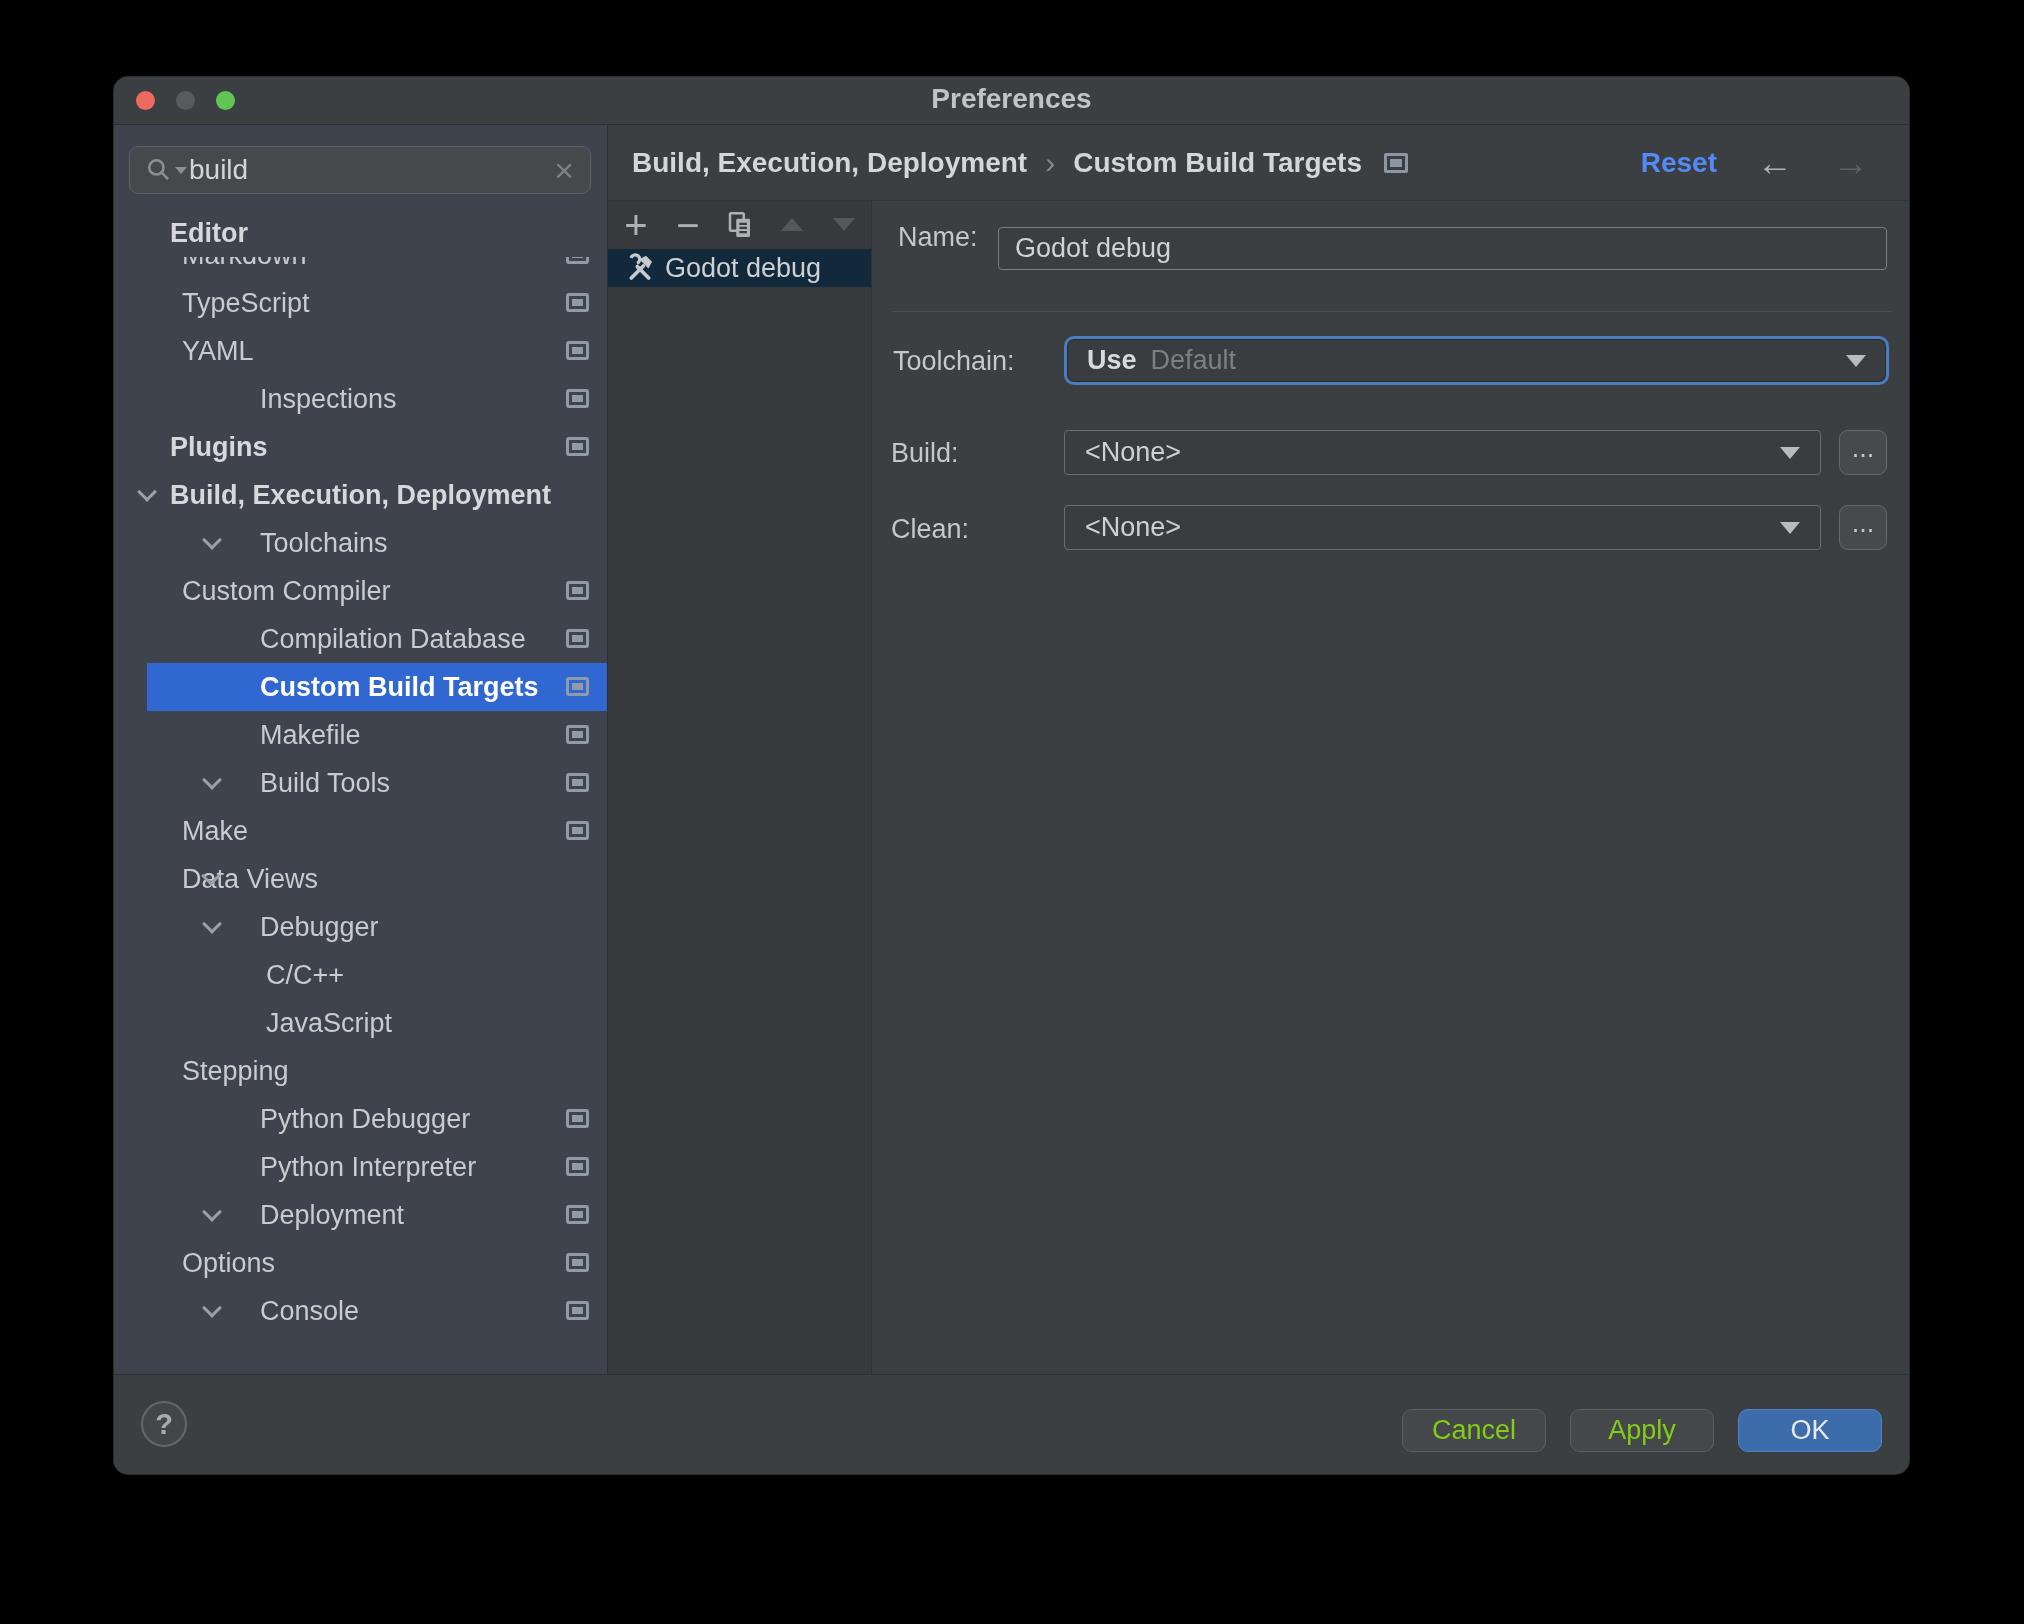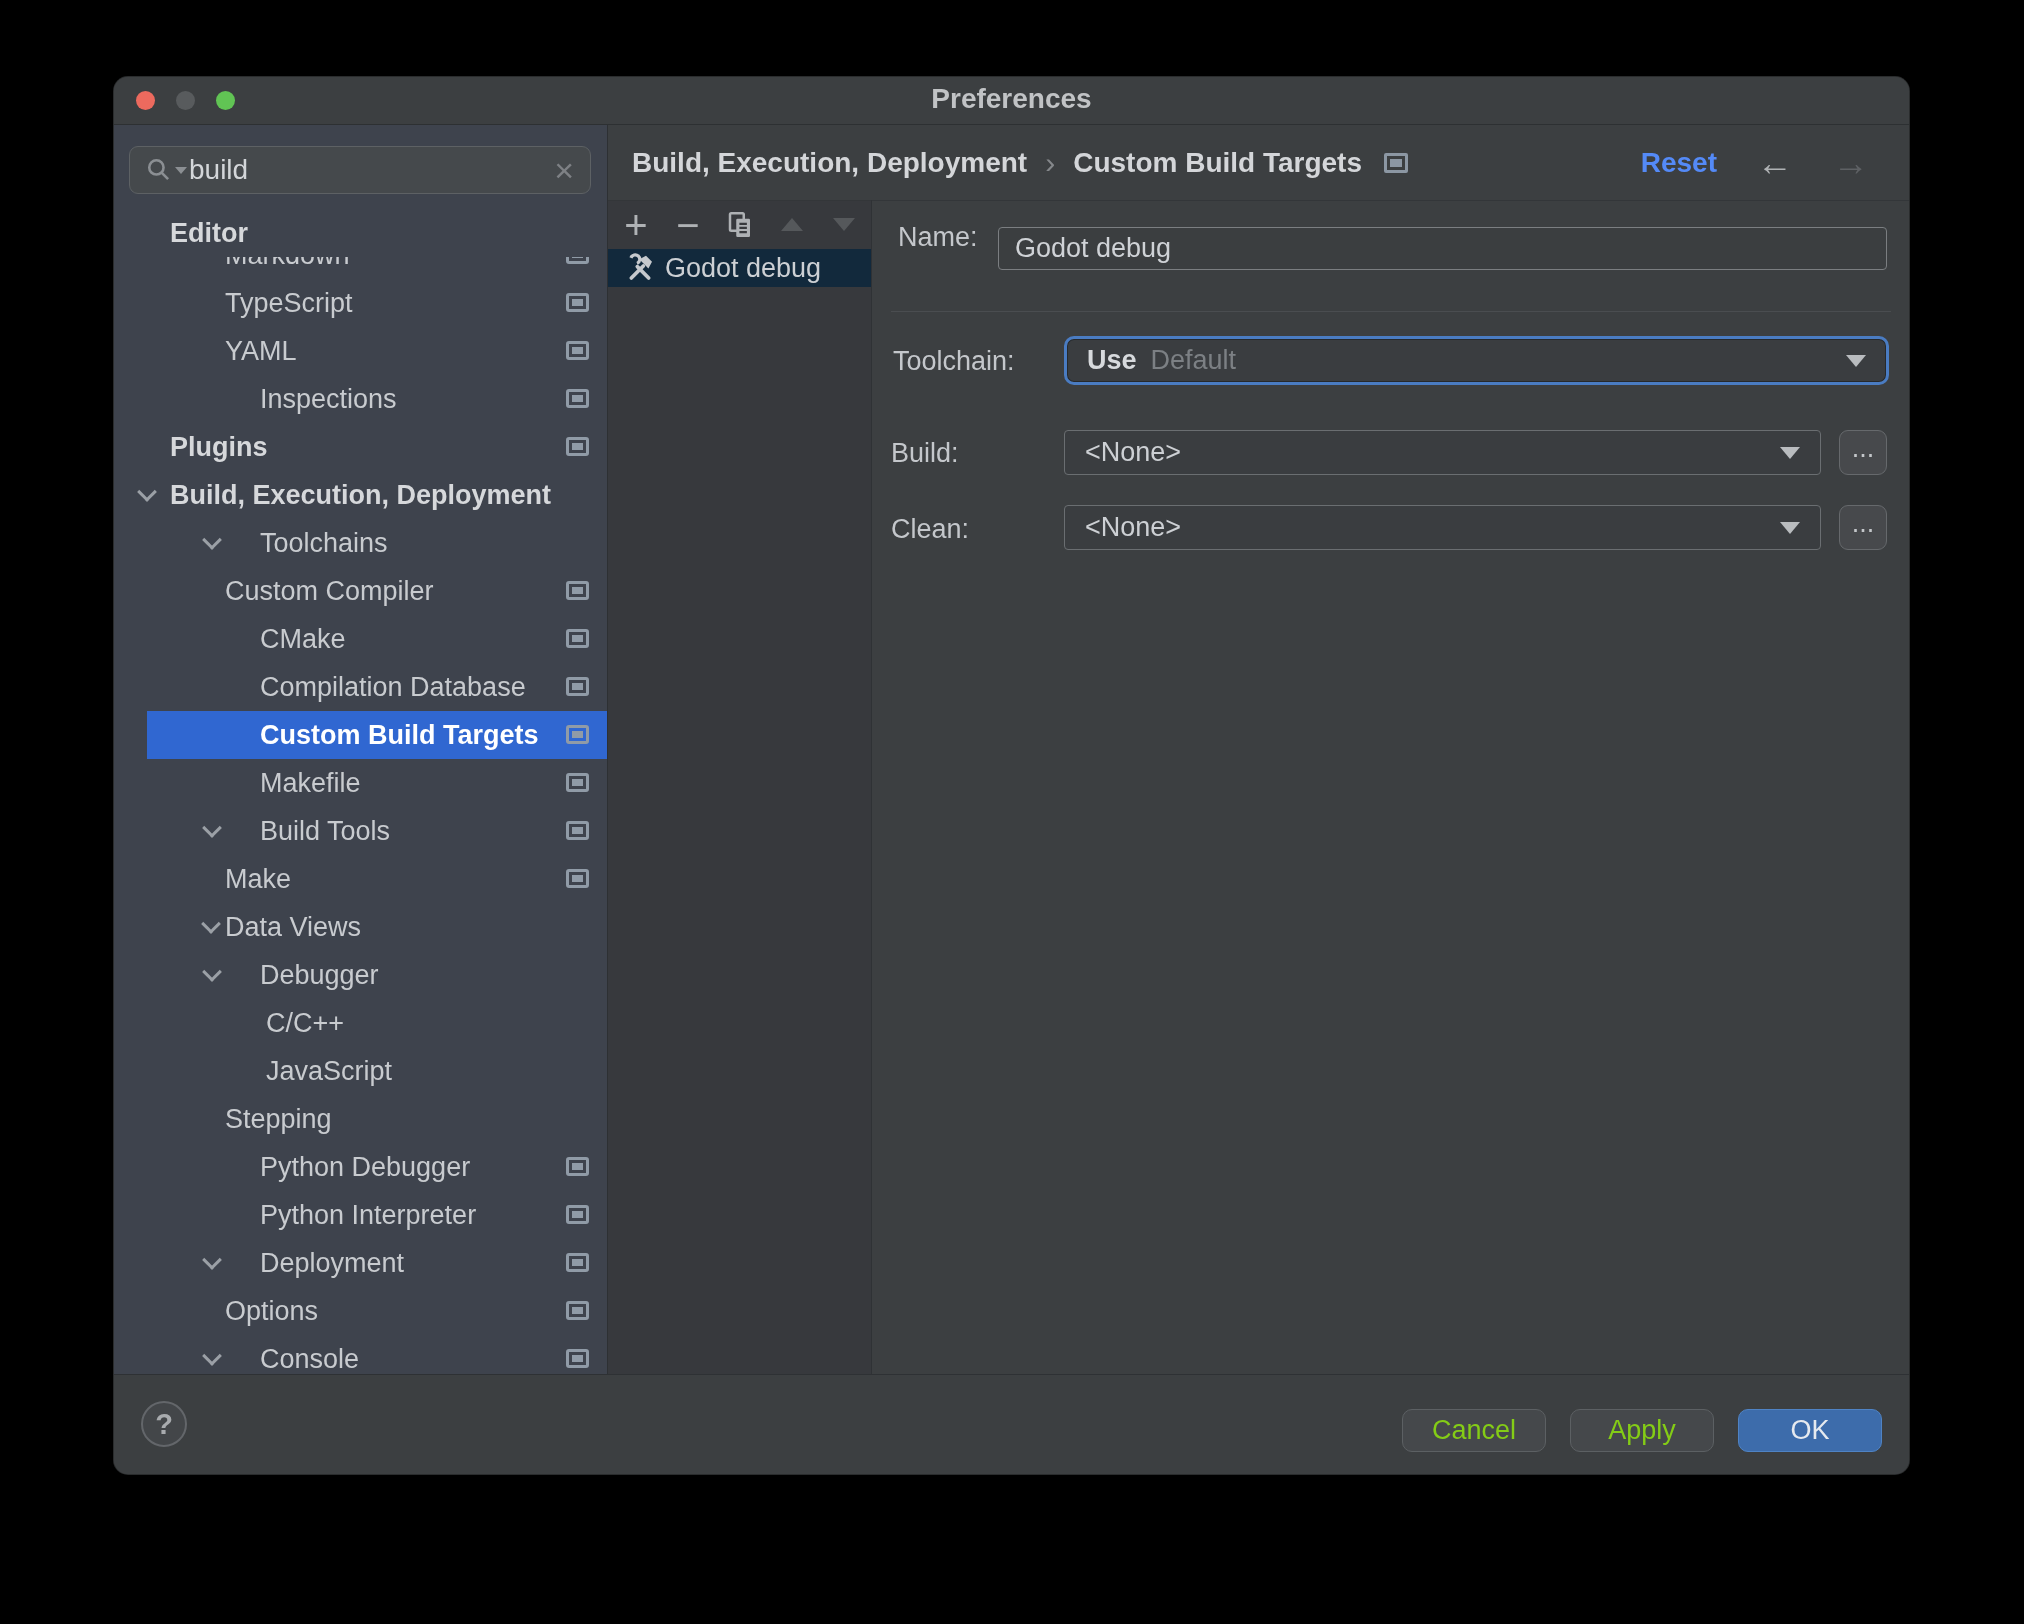--- a/index.html
+++ b/index.html
@@ -23,21 +23,21 @@
   .searchbox input{flex:1;background:transparent;border:none;outline:none;color:#D3D6D9;font-size:28px;
     font-family:inherit;margin-left:0;}
   .mag-wrap{display:flex;align-items:center;gap:3px;}
   .mag-dd{width:0;height:0;border-left:6px solid transparent;border-right:6px solid transparent;border-top:7px solid #8B8F93;}
   .clear-x{color:#7E8185;font-size:34px;line-height:34px;cursor:default;}
   .tree{position:absolute;left:0;top:84px;width:493px;}
   .trow{position:relative;height:48px;line-height:48px;color:#C8CBCF;font-size:27px;white-space:nowrap;}
   .trow .tlabel{display:inline-block;}
   .trow.lvl0{padding-left:56px;}
   .trow.lvl1{padding-left:113px;margin-left:33px;}
-  .trow.lvl2{padding-left:111px;}
+  .trow.lvl2{padding-left:68px;}
   .trow.lvl3{padding-left:152px;}
   .trow.bold{font-weight:700;color:#D6D8DB;}
   .trow.sticky{background:#3E434D;position:relative;z-index:3;}
   .trow.clipped{margin-top:-26px;position:relative;z-index:1;}
   .trow.selected{background:#3067D1;color:#FFFFFF;font-weight:600;}
   .chev{position:absolute;top:50%;width:11px;height:11px;border-right:3px solid #9BA0A6;
     border-bottom:3px solid #9BA0A6;transform:translateY(-72%) rotate(45deg);}
   .trow.lvl0 .chev{left:26px;}
   .trow.lvl1 .chev{left:58px;}
   .trow.lvl2 .chev{left:90px;}
@@ -155,24 +155,20 @@
       <div class="trow lvl0 bold">
         <span class="chev"></span>
         <span class="tlabel">Build, Execution, Deployment</span>
       </div>
       <div class="trow lvl1">
         <span class="chev"></span>
         <span class="tlabel">Toolchains</span>
       </div>
       <div class="trow lvl2">
         <span class="tlabel">Custom Compiler</span>
-        <span class="ind"></span>
-      </div>
-      <div class="trow lvl1">
-        <span class="tlabel">CMake</span>
         <span class="ind"></span>
       </div>
       <div class="trow lvl1">
         <span class="tlabel">Compilation Database</span>
         <span class="ind"></span>
       </div>
       <div class="trow lvl1 selected">
         <span class="tlabel">Custom Build Targets</span>
         <span class="ind"></span>
       </div>

